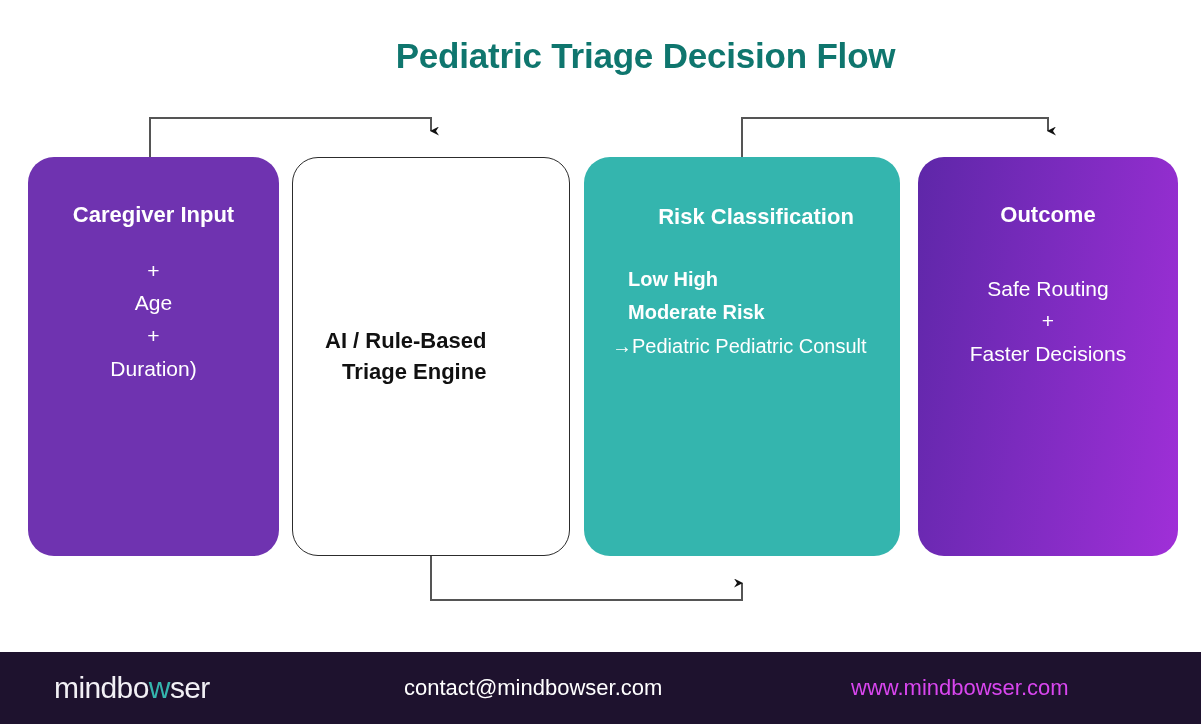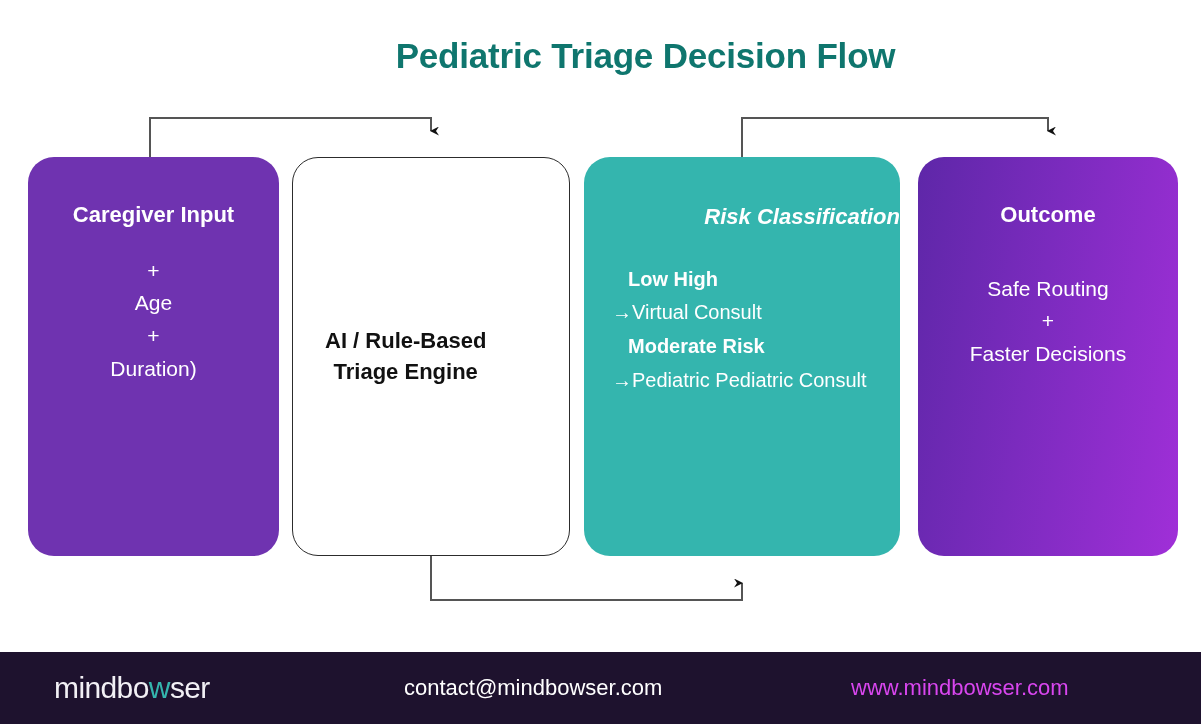--- a/index.html
+++ b/index.html
@@ -83,40 +83,39 @@
   }
 
   .card-heading {
     color: #ffffff;
     font-size: 22px;
     font-weight: bold;
     line-height: 1.45;
     margin: 0;
   }
   .card-heading.left {
-    text-align: right;
-    font-style: italic;
+    text-align: center;
   }
 
   .card-body {
     color: #ffffff;
     font-size: 21px;
     line-height: 1.55;
     margin-top: 24px;
   }
   .card-body .ln {
     display: block;
   }
 
   .engine-title {
     color: #111111;
     font-size: 22px;
     font-weight: bold;
     line-height: 1.38;
-    text-align: center;
+    text-align: right;
   }
   .engine-title .ln { display: block; }
 
   
   .risk-list {
     margin-top: 30px;
   }
   .risk-group {
     color: #ffffff;
   }
@@ -225,21 +224,20 @@
   </div>
 
   <div class="card card-risk">
     <div class="card-heading left">
       <span class="ln">Risk</span>
       <span class="ln">Classification</span>
     </div>
     <div class="risk-list">
       <div class="risk-group">
         <span class="risk-label">Low High</span>
-        <span class="risk-action"><span class="arrow">→</span><span>Virtual Consult</span></span>
       </div>
       <div class="risk-group">
         <span class="risk-label">Moderate Risk</span>
         <span class="risk-action"><span class="arrow">→</span><span>Pediatric Pediatric Consult</span></span>
       </div>
     </div>
   </div>
 
   <div class="card card-outcome">
     <div class="card-heading">Outcome</div>

